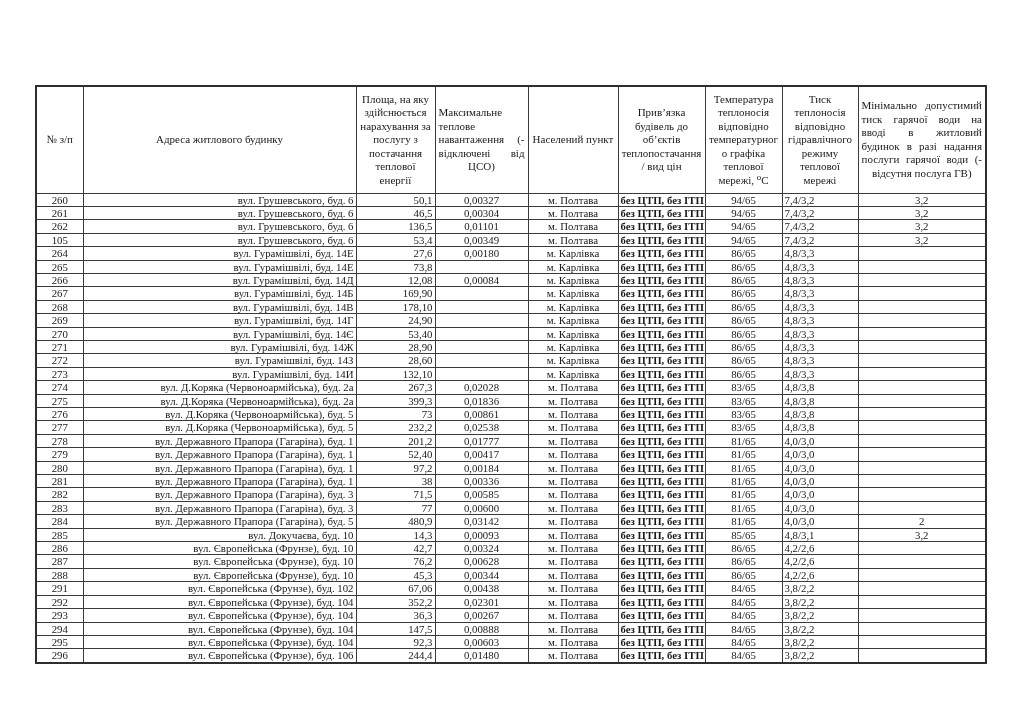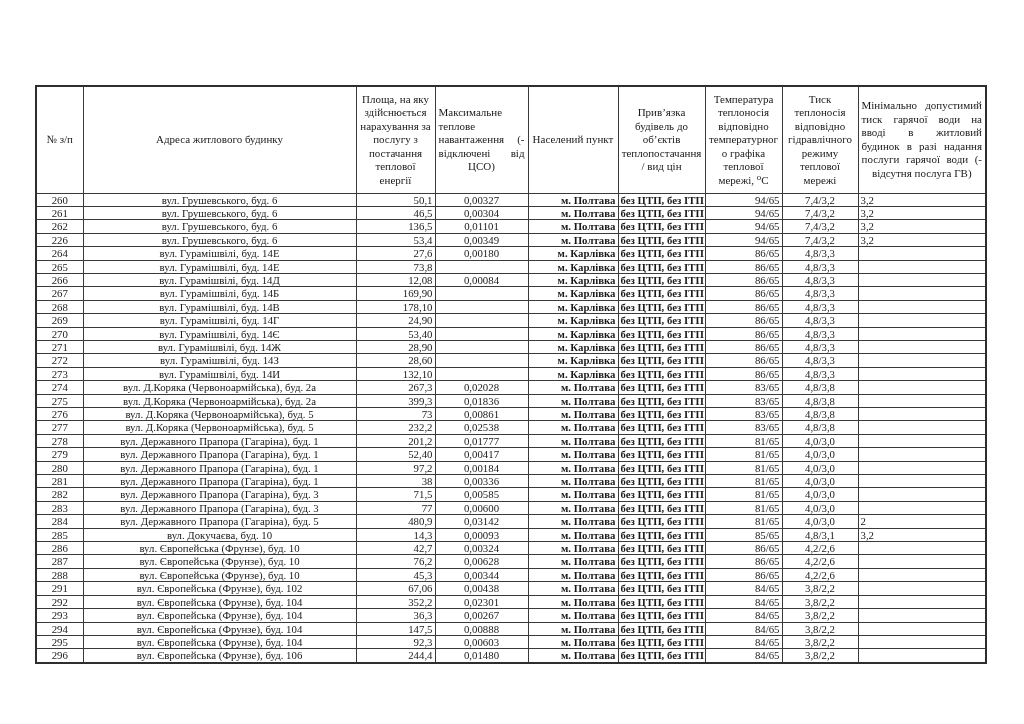--- a/index.html
+++ b/index.html
@@ -58,28 +58,28 @@
     height: 13.35px;
   }
   table.buildings td {
     font-size: 10.8px;
     line-height: 12.4px;
     padding: 0 2px;
     white-space: nowrap;
     vertical-align: middle;
   }
   td.col-num { text-align: center; }
-  td.col-address { text-align: center; padding-left: 4px; }
+  td.col-address { text-align: right; padding-left: 4px; }
   td.col-area { text-align: right; padding-right: 2px; }
   td.col-load { text-align: center; padding-right: 2px; }
-  td.col-settlement { text-align: right; padding-left: 3px; font-weight: bold; }
+  td.col-settlement { text-align: center; padding-left: 3px; }
   td.col-binding { text-align: left; padding-left: 3px; font-weight: bold; }
-  td.col-temperature { text-align: right; }
-  td.col-pressure { text-align: center; }
-  td.col-min_pressure { text-align: left; }
+  td.col-temperature { text-align: center; }
+  td.col-pressure { text-align: left; }
+  td.col-min_pressure { text-align: center; }
 </style>
 </head>
 <body>
 
 <div class="page">
   <table class="buildings">
     <colgroup>
       <col style="width:47px">
       <col style="width:273px">
       <col style="width:79px">
@@ -131,21 +131,21 @@
           <td class="col-address">вул. Грушевського, буд. 6</td>
           <td class="col-area">136,5</td>
           <td class="col-load">0,01101</td>
           <td class="col-settlement">м. Полтава</td>
           <td class="col-binding">без ЦТП, без ІТП</td>
           <td class="col-temperature">94/65</td>
           <td class="col-pressure">7,4/3,2</td>
           <td class="col-min_pressure">3,2</td>
         </tr>
         <tr>
-          <td class="col-num">226</td>
+          <td class="col-num">105</td>
           <td class="col-address">вул. Грушевського, буд. 6</td>
           <td class="col-area">53,4</td>
           <td class="col-load">0,00349</td>
           <td class="col-settlement">м. Полтава</td>
           <td class="col-binding">без ЦТП, без ІТП</td>
           <td class="col-temperature">94/65</td>
           <td class="col-pressure">7,4/3,2</td>
           <td class="col-min_pressure">3,2</td>
         </tr>
         <tr>

